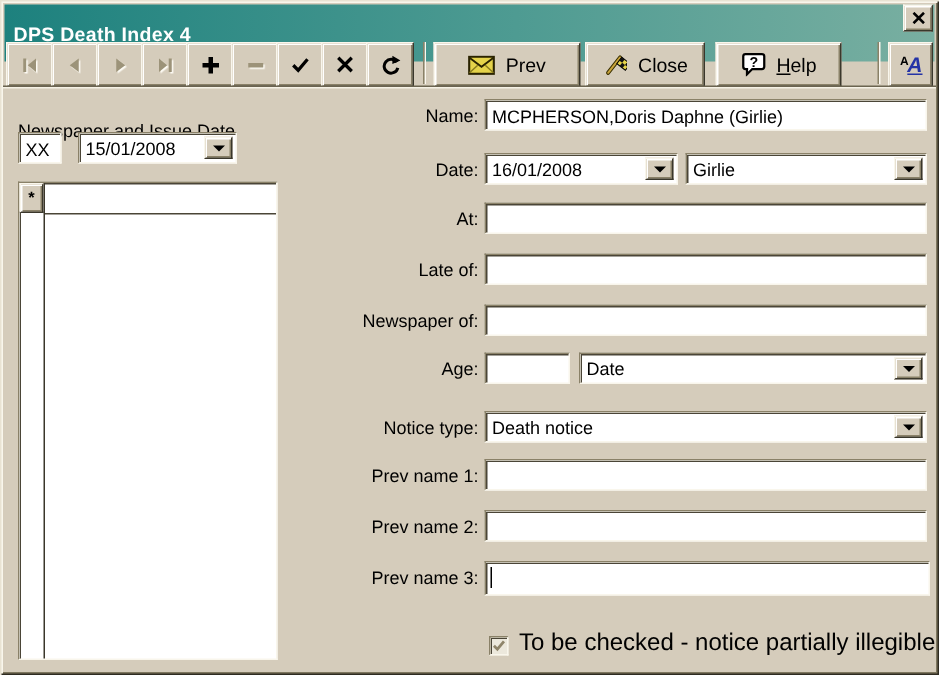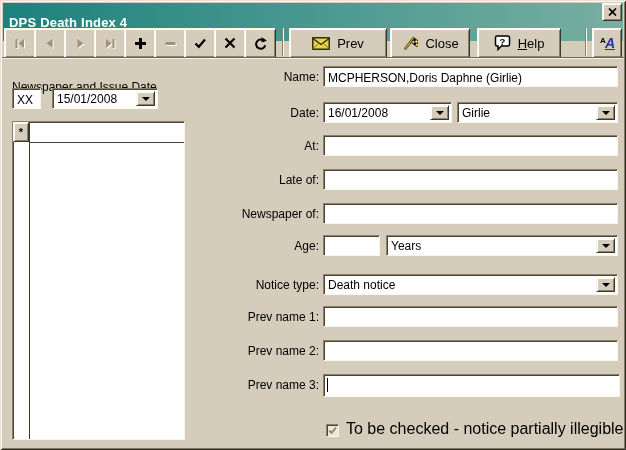--- a/index.html
+++ b/index.html
@@ -245,21 +245,21 @@
 
   <div class="flabel" style="left:201px;top:173px">Late of:</div>
   <input class="tbox sunken" style="left: 323px; top: 169px; width: 295px;" value="">
 
   <div class="flabel" style="left:201px;top:207px">Newspaper of:</div>
   <input class="tbox sunken" style="left: 323px; top: 203px; width: 295px;" value="">
 
   <div class="flabel" style="left:201px;top:239px">Age:</div>
   <input class="tbox sunken" style="left: 323px; top: 235px; width: 57px;" value="">
   <div class="combo sunken" style="left:386px;top:235px;width:232px">
-    <span class="combo-text">Years</span>
+    <span class="combo-text">Date</span>
     <span class="combo-btn raised">
       <span class="arrow-down"></span>
     </span>
   </div>
 
   <div class="flabel" style="left:201px;top:278px">Notice type:</div>
   <div class="combo sunken" style="left:323px;top:274px;width:295px">
     <span class="combo-text">Death notice</span>
     <span class="combo-btn raised">
       <span class="arrow-down"></span>

